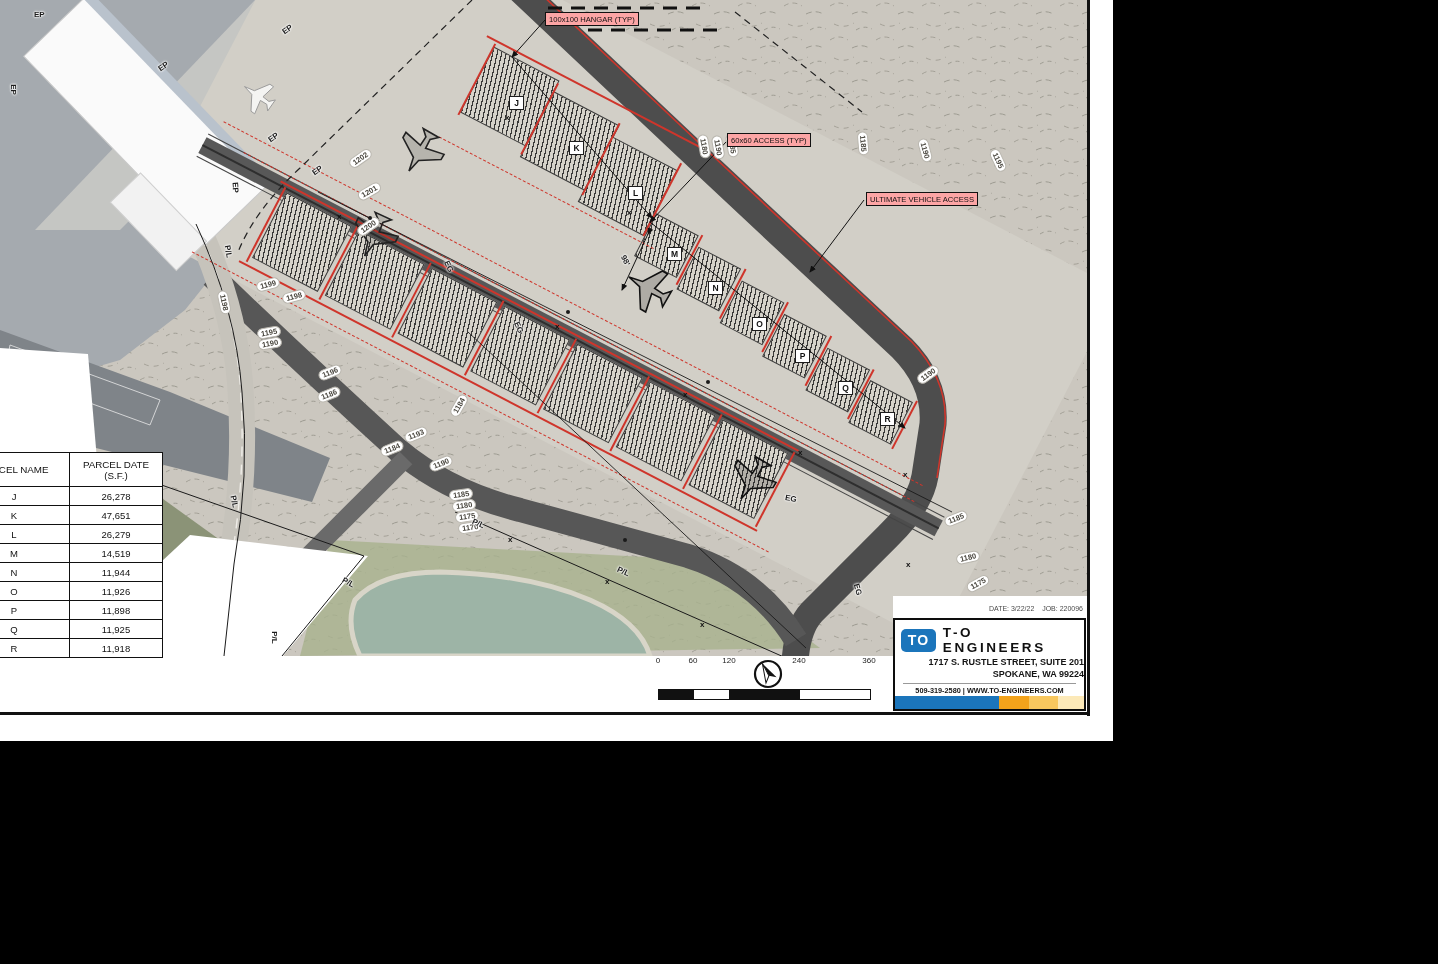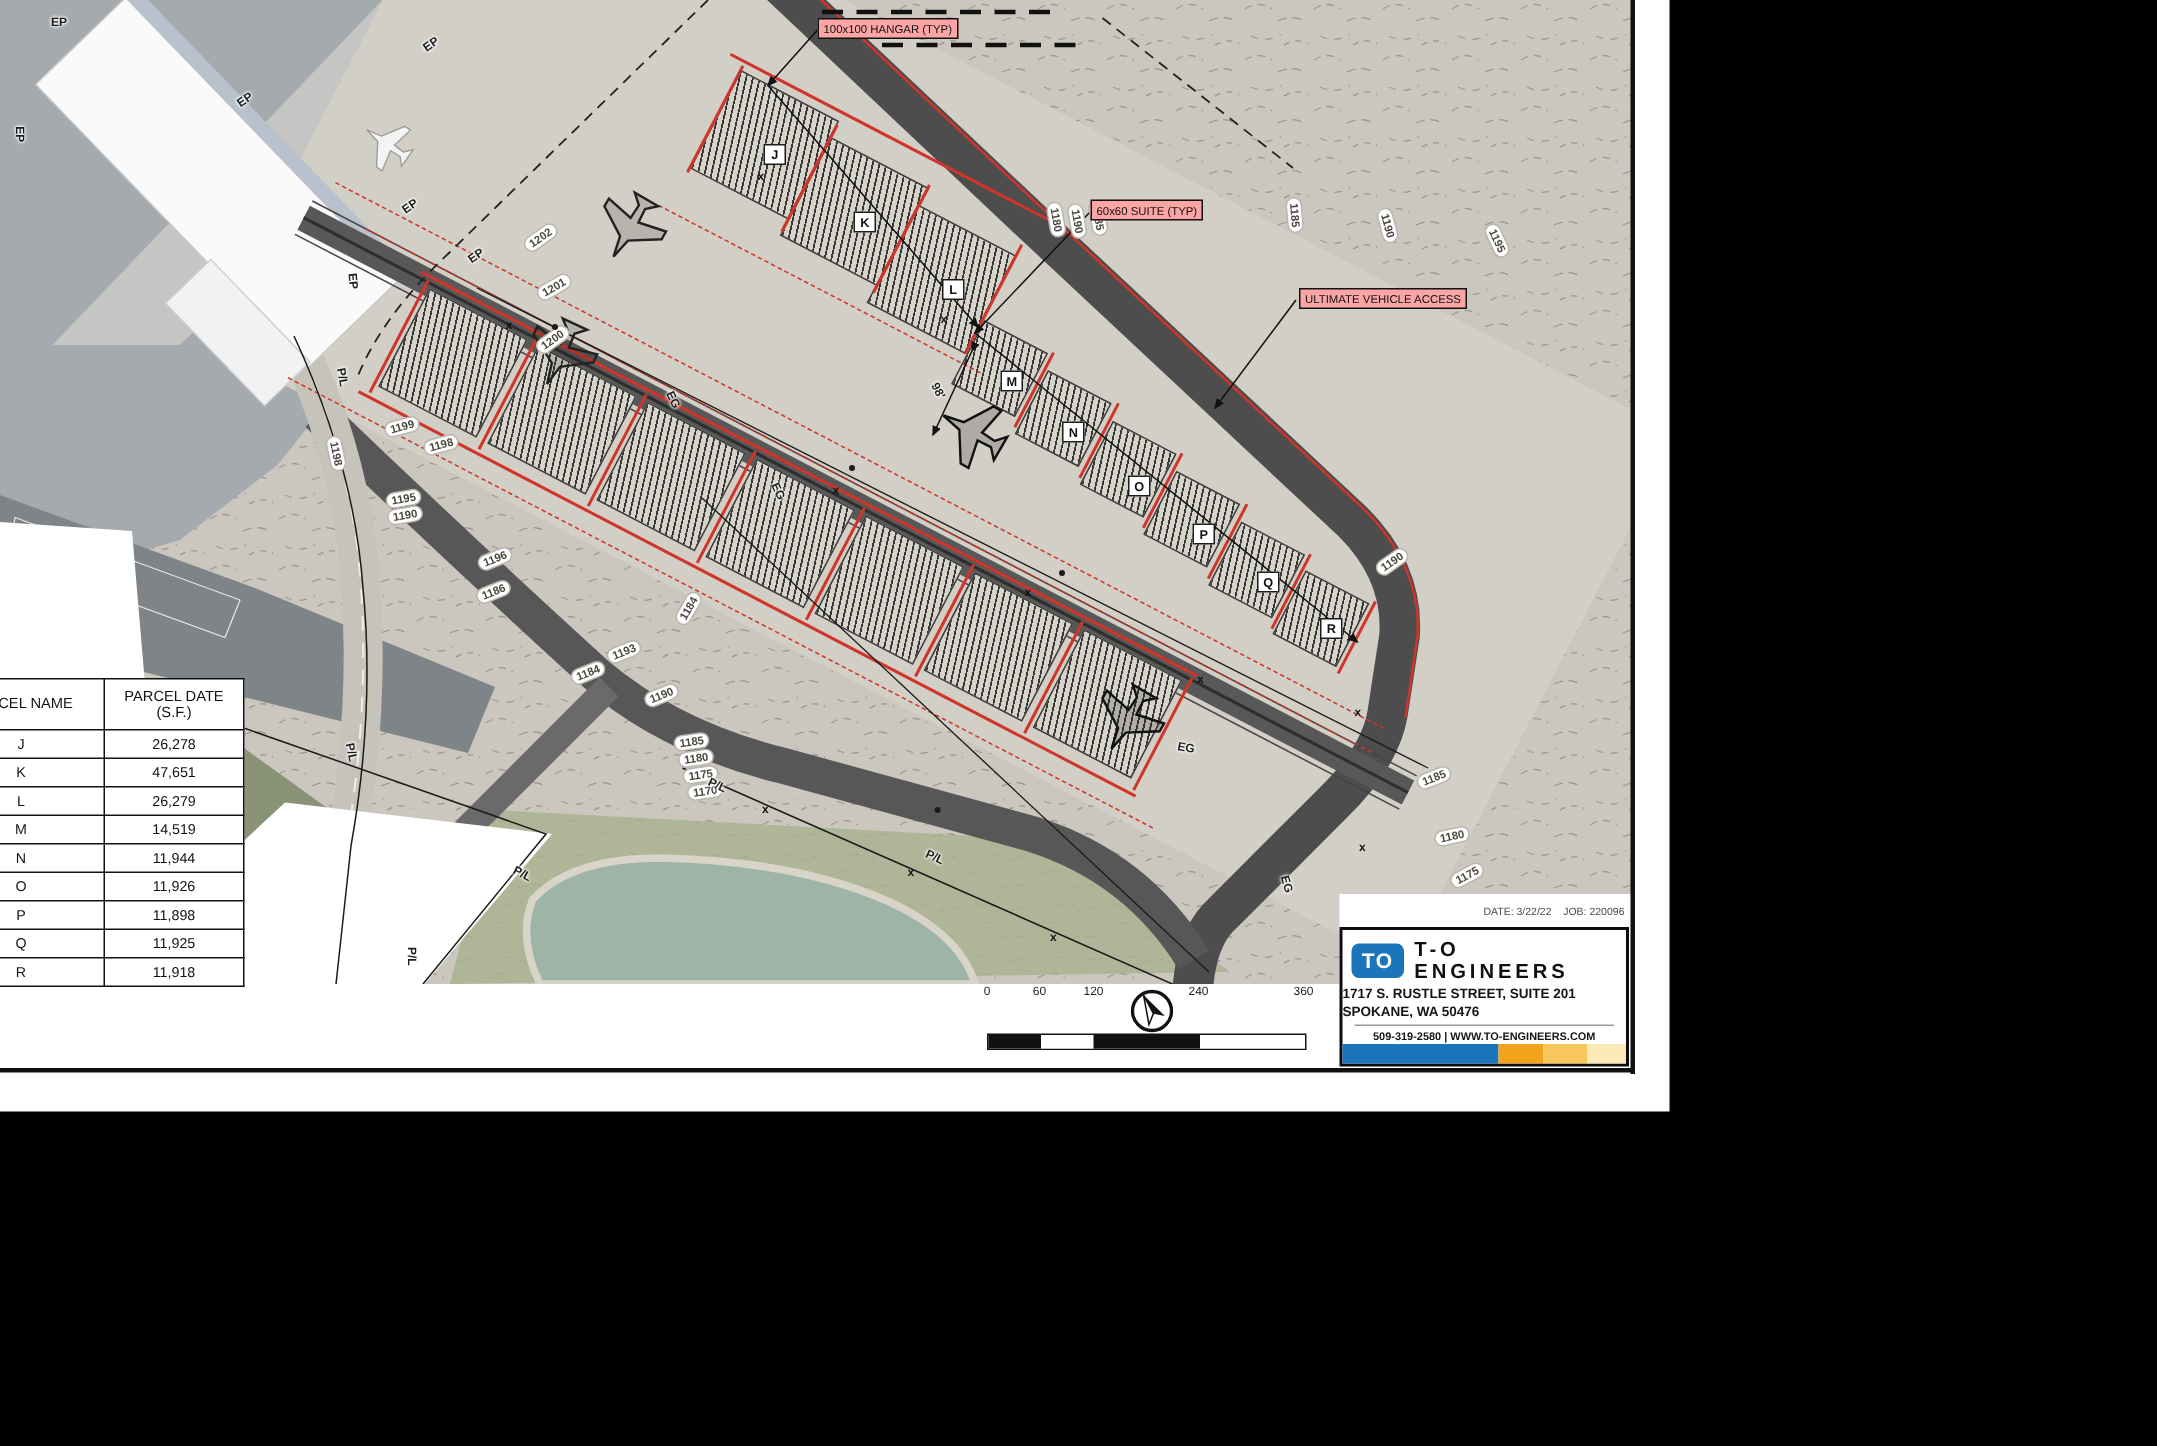--- a/index.html
+++ b/index.html
@@ -42,21 +42,21 @@
   .sb-seg{height:100%;}
   
   .tb-white{position:absolute;left:893px;top:596px;width:195px;height:117px;background:#fff;}
   .datejob{position:absolute;right:5px;top:9px;font-size:7px;color:#4a4a4a;}
   .tblock{position:absolute;left:0px;top:22px;width:193px;height:93px;border:2px solid #0d0d0d;
           background:#fff;box-sizing:border-box;}
   .tb-row1{display:flex;align-items:center;gap:7px;padding:5px 6px 2px 6px;}
   .tb-logo{width:36px;height:23px;border-radius:5px;color:#fff;font-weight:bold;font-size:14px;
            text-align:center;line-height:22px;letter-spacing:1px;}
   .tb-firm{font-size:13.5px;font-weight:bold;color:#101010;letter-spacing:2.6px;}
-  .tb-addr{font-size:9px;font-weight:bold;color:#141414;text-align:left;line-height:11.5px;}
+  .tb-addr{font-size:9px;font-weight:bold;color:#141414;text-align:right;line-height:11.5px;}
   .tb-sep{border-top:1px solid #999;margin:3px 8px 2px 8px;}
   .tb-contact{font-size:7.3px;font-weight:bold;color:#141414;text-align:center;}
   .tb-stripe{position:absolute;left:0;bottom:0;width:100%;height:13px;display:flex;}
   
   .ptable{position:absolute;left:-42px;top:452px;z-index:40;border-collapse:collapse;background:#fff;}
   .ptable th,.ptable td{border:1.4px solid #111;font-size:9.5px;color:#111;text-align:center;
           font-weight:normal;padding:0;}
   .ptable th{height:33px;font-size:9.8px;}
   .ptable td{height:18px;}
   .c1{width:110px;} .c2{width:92px;}
@@ -283,21 +283,21 @@
         <span class="xmk" style="left: 505px; top: 113px;">x</span>
         <span class="xmk" style="left: 627px; top: 208px;">x</span>
         <span class="dot" style="left: 368px; top: 216px;"></span>
         <span class="dot" style="left: 566px; top: 310px;"></span>
         <span class="dot" style="left: 706px; top: 380px;"></span>
         <span class="dot" style="left: 623px; top: 538px;"></span>
         <span class="anno" style="left: 620px; top: 256px; transform: rotate(63deg);">98'</span>
       </div>
     <div id="callouts" style="position:absolute;left:0;top:0;z-index:30">
         <span class="callout" style="left: 545px; top: 12px;">100x100 HANGAR (TYP)</span>
-        <span class="callout" style="left: 727px; top: 133px;">60x60 SUITE (TYP)</span>
+        <span class="callout" style="left: 727px; top: 133px;">60x60 ACCESS (TYP)</span>
         <span class="callout" style="left: 866px; top: 192px;">ULTIMATE VEHICLE ACCESS</span>
       </div>
   </div>
 
   <div class="bottom-strip">
     
   </div>
   <div class="scalebar">
     <div id="sb-labels">
         <span class="sb-label" style="left: 18px; top: 0px;">0</span>
@@ -326,21 +326,21 @@
       <span>DATE: 3/22/22</span>&nbsp;&nbsp;&nbsp;
       <span>JOB: 220096</span>
     </div>
     <div class="tblock">
       <div class="tb-row1">
         <div class="tb-logo" id="tb-logo" style="background: rgb(27, 117, 187);">TO</div>
         <div class="tb-firm">T-O ENGINEERS</div>
       </div>
       <div class="tb-addr">
         <div>1717 S. RUSTLE STREET, SUITE 201</div>
-        <div>SPOKANE, WA 50476</div>
+        <div>SPOKANE, WA 99224</div>
       </div>
       <div class="tb-sep"></div>
       <div class="tb-contact">509-319-2580  |  WWW.TO-ENGINEERS.COM</div>
       <div class="tb-stripe" id="tb-stripe">
           <div style="width: 55%; background: rgb(27, 117, 187);"></div>
           <div style="width: 16%; background: rgb(243, 163, 27);"></div>
           <div style="width: 15%; background: rgb(248, 199, 94);"></div>
           <div style="width: 14%; background: rgb(252, 233, 184);"></div>
         </div>
     </div>

